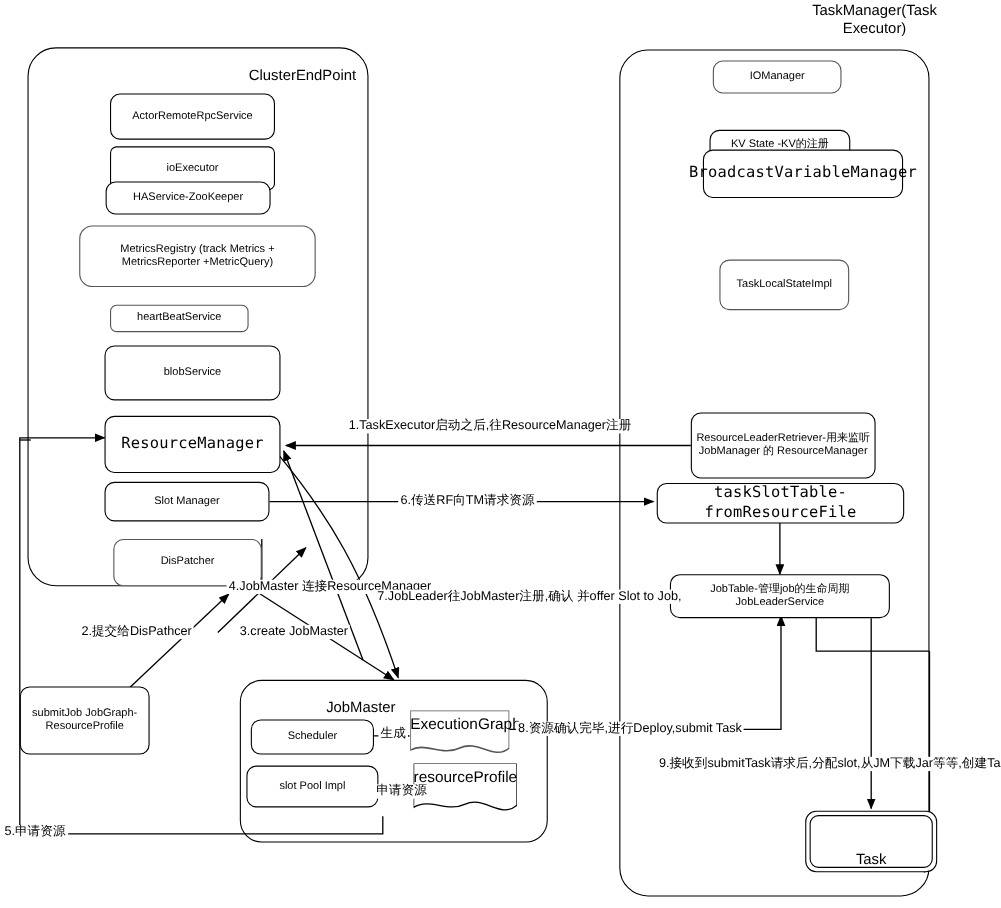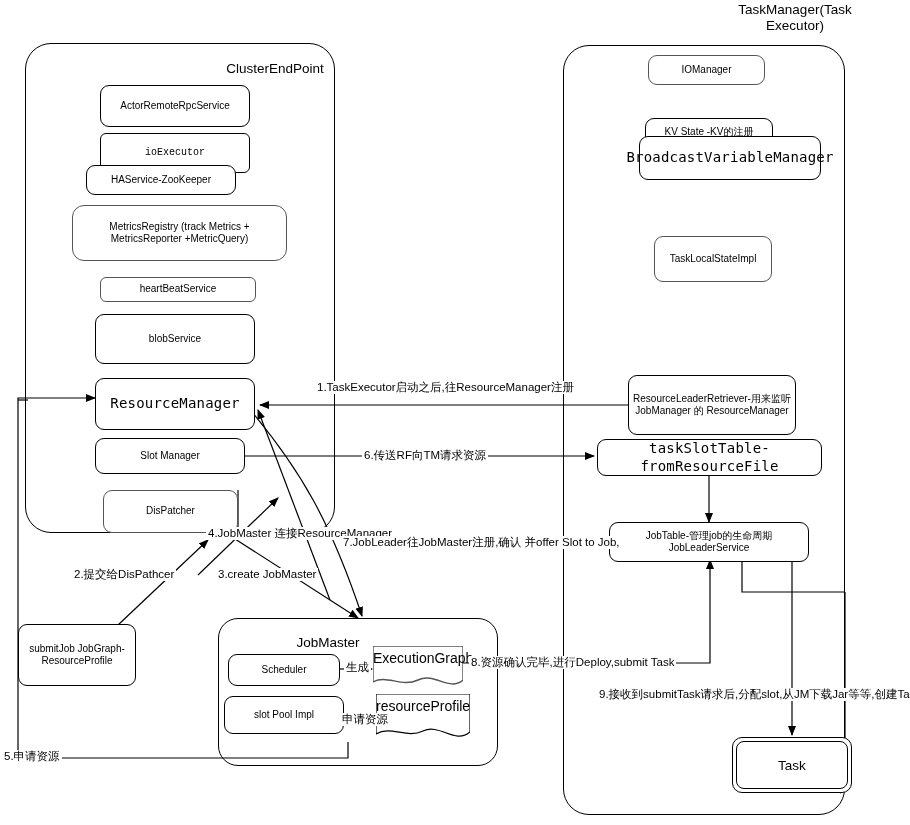--- a/index.html
+++ b/index.html
@@ -16,21 +16,21 @@
   .cap{position:absolute;font-size:13.5px;text-align:center;line-height:1.2;
        background:transparent;white-space:nowrap;}
   .cap.wrap{white-space:normal;}
   .mono{font-family:"DejaVu Sans Mono","Liberation Mono",monospace;font-size:14px;letter-spacing:.2px;}
   .edgelabel{position:absolute;font-size:11.5px;background:#fff;padding:0 2px;
         white-space:nowrap;line-height:1.1;}
   .doc{position:absolute;}
   .doc .txt{position:absolute;left:0;top:4px;width:100%;text-align:center;font-size:14px;}
   .task-double{position:absolute;box-sizing:border-box;border:1px solid #000;border-radius:10px;background:#fff;}
   .task-inner{position:absolute;left:3px;top:3px;right:3px;bottom:3px;box-sizing:border-box;
-        border:1px solid #000;border-radius:8px;display:flex;align-items:center;justify-content:center;
+        border:1px solid #000;border-radius:8px;display:flex;align-items:flex-end;justify-content:center;
         font-size:13.5px;}
 </style>
 </head>
 <body>
 
 <div id="stage">
 
   <svg class="layer" viewBox="0 0 910 825">
     <defs>
       <marker id="ah" markerWidth="11" markerHeight="11" refX="9" refY="4" orient="auto" markerUnits="userSpaceOnUse">
@@ -81,33 +81,33 @@
   <div class="container" style="left:25px;top:43px;width:310px;height:490px;"></div>
   <div class="cap" style="left:215px;top:61px;width:120px;">ClusterEndPoint</div>
 
   <div class="container" style="left:563px;top:45px;width:282px;height:770px;"></div>
   <div class="cap wrap" style="left:735px;top:2px;width:120px;text-align:center;">TaskManager(Task Executor)</div>
 
   <div class="node" style="left:100px;top:85px;width:150px;height:42px;">
     <span>ActorRemoteRpcService</span>
   </div>
 
-  <div class="node" style="left:100px;top:133px;width:150px;height:40px;border-radius:6px;font-family:Liberation Mono, monospace;">
+  <div class="node" style="left:100px;top:133px;width:150px;height:40px;border-radius:6px;">
     <span>ioExecutor</span>
   </div>
 
-  <div class="node" style="left:86px;top:165px;width:150px;height:30px;">
+  <div class="node" style="left:96px;top:165px;width:150px;height:30px;">
     <span>HAService-ZooKeeper</span>
   </div>
 
   <div class="node thick" style="left:72px;top:205px;width:215px;height:56px;border-radius:12px;">
     <span>MetricsRegistry (track Metrics + MetricsReporter +MetricQuery)</span>
   </div>
 
-  <div class="node thick" style="left:100px;top:277px;width:156px;height:25px;border-radius:6px;justify-content:center;">
+  <div class="node thick" style="left:100px;top:277px;width:126px;height:25px;border-radius:6px;justify-content:center;">
     <span>heartBeatService</span>
   </div>
 
   <div class="node" style="left:95px;top:314px;width:160px;height:50px;">
     <span>blobService</span>
   </div>
 
   <div class="node mono" style="left:95px;top:378px;width:160px;height:52px;">
     <span>ResourceManager</span>
   </div>

